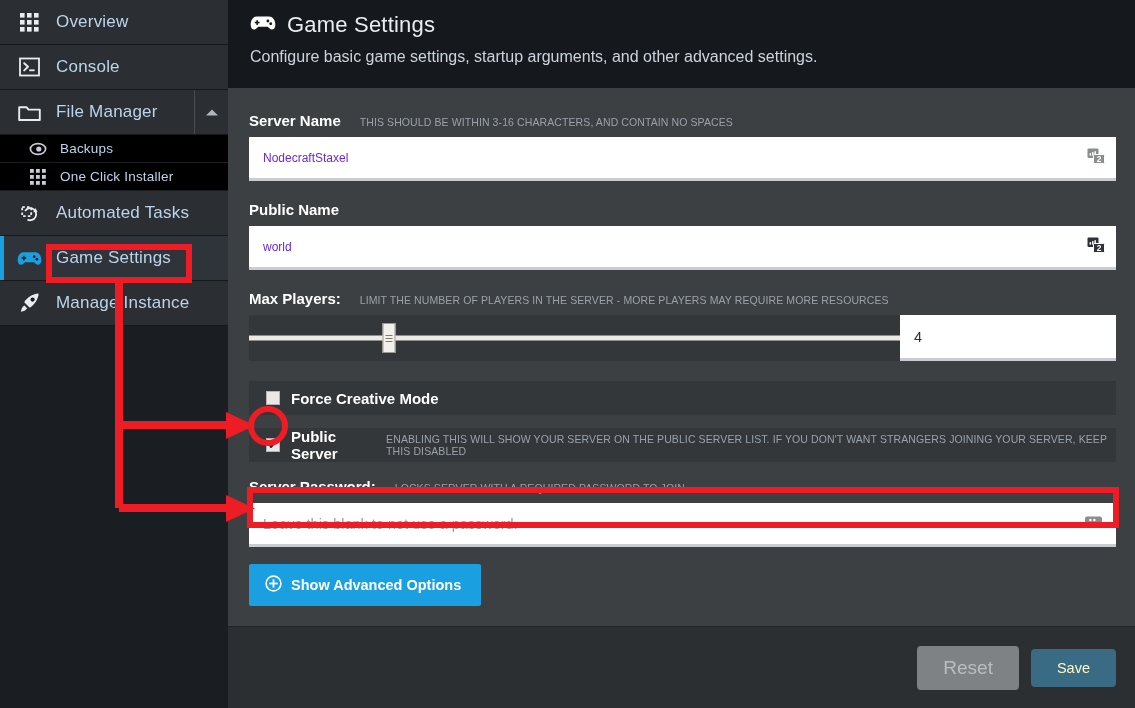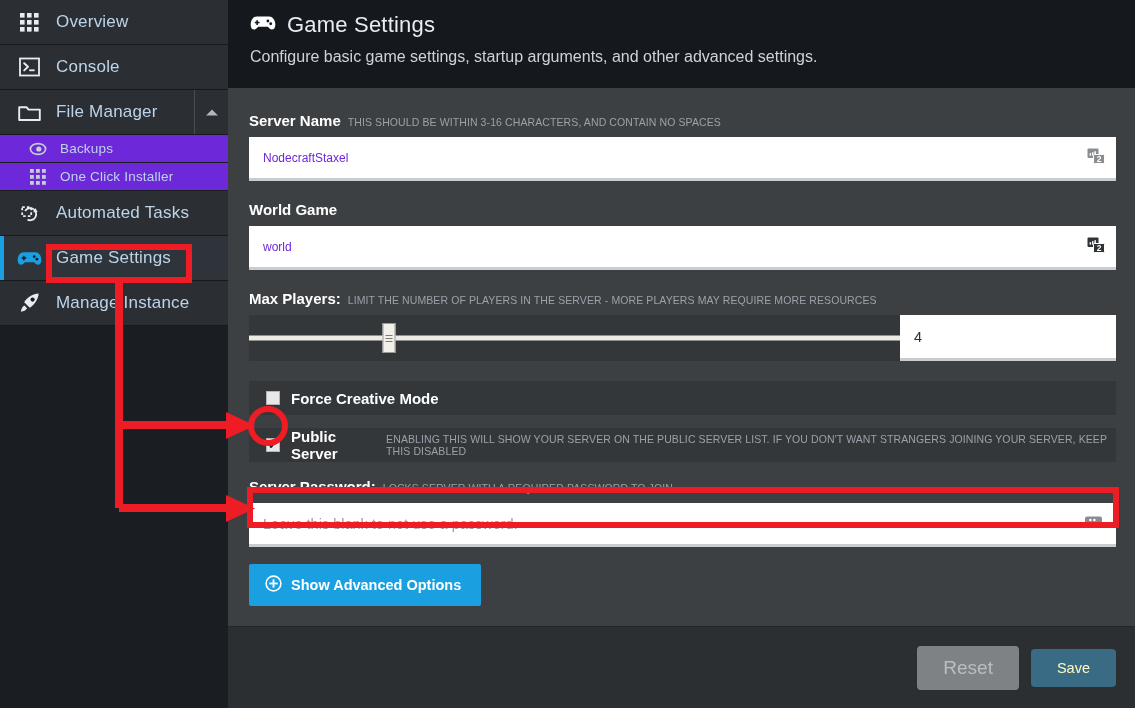--- a/index.html
+++ b/index.html
@@ -36,21 +36,21 @@
   }
   .nav-item .nav-label {
     margin-left: 12px;
     font-size: 17px;
     color: #bcd4ea;
     letter-spacing: 0.2px;
     white-space: nowrap;
   }
   .nav-item.sub {
     height: 28px;
-    background: #6d28d9;
+    background: #000000;
     padding-left: 26px;
     border-bottom: 1px solid #1b1e21;
   }
   .nav-item.sub .nav-ico { width: 24px; flex: 0 0 24px; color: #c7ced6; }
   .nav-item.sub .nav-label { font-size: 13.5px; margin-left: 10px; }
   .nav-item.active { background: #2f333a; }
   .nav-item.active::before {
     content: ""; position: absolute; left: 0; top: 0; bottom: 0;
     width: 4px; background: #1a9fe0;
   }
@@ -83,21 +83,21 @@
     margin-top: 10px; font-size: 16px; color: #ccd3db;
   }
 
   .content {
     flex: 1 1 auto;
     padding: 24px 19px 0 21px;
     overflow: hidden;
   }
   .field-label {
     font-size: 15px; color: #ffffff; font-weight: bold;
-    margin-bottom: 8px; display: flex; align-items: baseline; gap: 7px;
+    margin-bottom: 8px; display: flex; align-items: baseline; gap: 19px;
   }
   .field-label .hint {
     font-size: 10.5px; color: #9aa1a9; font-weight: normal;
     letter-spacing: .1px; text-transform: uppercase;
   }
   .text-input {
     position: relative;
     height: 44px; background: #ffffff;
     border: none; border-bottom: 3px solid #c9ccd0;
     display: flex; align-items: center;
@@ -351,21 +351,21 @@
                 <rect x="8.4" y="5.2" width="1.5" height="4.4"></rect>
               </g>
             <rect x="7.5" y="8.5" width="11" height="9" rx="1" fill="#8a8d90" stroke="#ffffff" stroke-width="1"></rect>
             <text x="13" y="16" font-family="'Liberation Sans',sans-serif" font-size="8.5" font-weight="bold" fill="#ffffff" text-anchor="middle">2</text>
           </svg>
         </span>
       </div>
 
       
       <div class="field-label">
-        <span>World Game</span>
+        <span>Public Name</span>
       </div>
       <div class="text-input">
         <span class="val">world</span>
         <span class="pm-badge">
           <svg width="20" height="20" viewBox="0 0 20 20">
             <rect x="1.5" y="2.5" width="11" height="9.5" rx="1" fill="#2f3236"></rect>
             <g fill="#ffffff">
                 <rect x="3.6" y="7.2" width="1.5" height="2.4"></rect>
                 <rect x="6" y="6.2" width="1.5" height="3.4"></rect>
                 <rect x="8.4" y="5.2" width="1.5" height="4.4"></rect>

